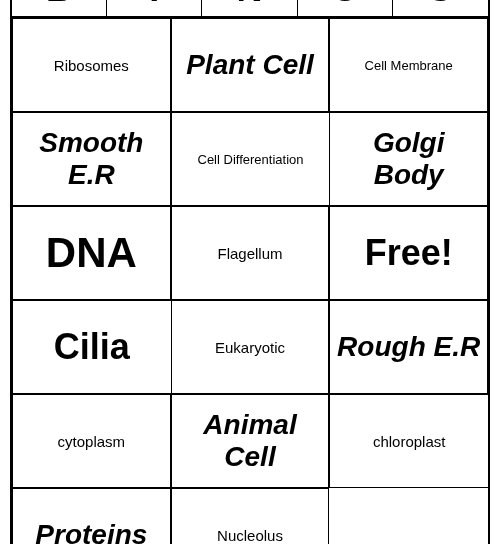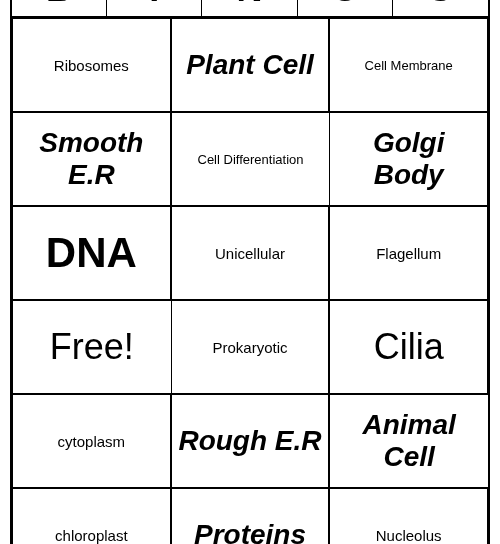--- a/index.html
+++ b/index.html
@@ -71,21 +71,21 @@
     }
 
     .bingo-cell.large-text {
       font-size: 28px;
       font-weight: bold;
       font-style: italic;
     }
 
     .bingo-cell.xlarge-text {
       font-size: 36px;
-      font-weight: normal;
+      font-weight: bold;
     }
 
     .bingo-cell.xxlarge-text {
       font-size: 42px;
       font-weight: bold;
     }
   </style>
 </head>
 <body>
 
@@ -100,25 +100,24 @@
     </div>
   <div class="bingo-grid">
 
   <div class="bingo-cell medium-text">Ribosomes</div>
       <div class="bingo-cell large-text">Plant Cell</div>
       <div class="bingo-cell small-text">Cell Membrane</div>
       <div class="bingo-cell large-text">Smooth E.R</div>
       <div class="bingo-cell small-text">Cell Differentiation</div>
       <div class="bingo-cell large-text">Golgi Body</div>
       <div class="bingo-cell xxlarge-text">DNA</div>
-      <div class="bingo-cell medium-text">Unicellular</div>
       <div class="bingo-cell medium-text">Flagellum</div>
       <div class="bingo-cell xlarge-text">Free!</div>
-      <div class="bingo-cell medium-text">Prokaryotic</div>
       <div class="bingo-cell xlarge-text">Cilia</div>
+      <div class="bingo-cell medium-text">Eukaryotic</div>
+      <div class="bingo-cell large-text">Rough E.R</div>
       <div class="bingo-cell medium-text">cytoplasm</div>
-      <div class="bingo-cell large-text">Rough E.R</div>
       <div class="bingo-cell large-text">Animal Cell</div>
       <div class="bingo-cell medium-text">chloroplast</div>
       <div class="bingo-cell large-text">Proteins</div>
       <div class="bingo-cell medium-text">Nucleolus</div>
     </div>
 </div>
 
 </body></html>

